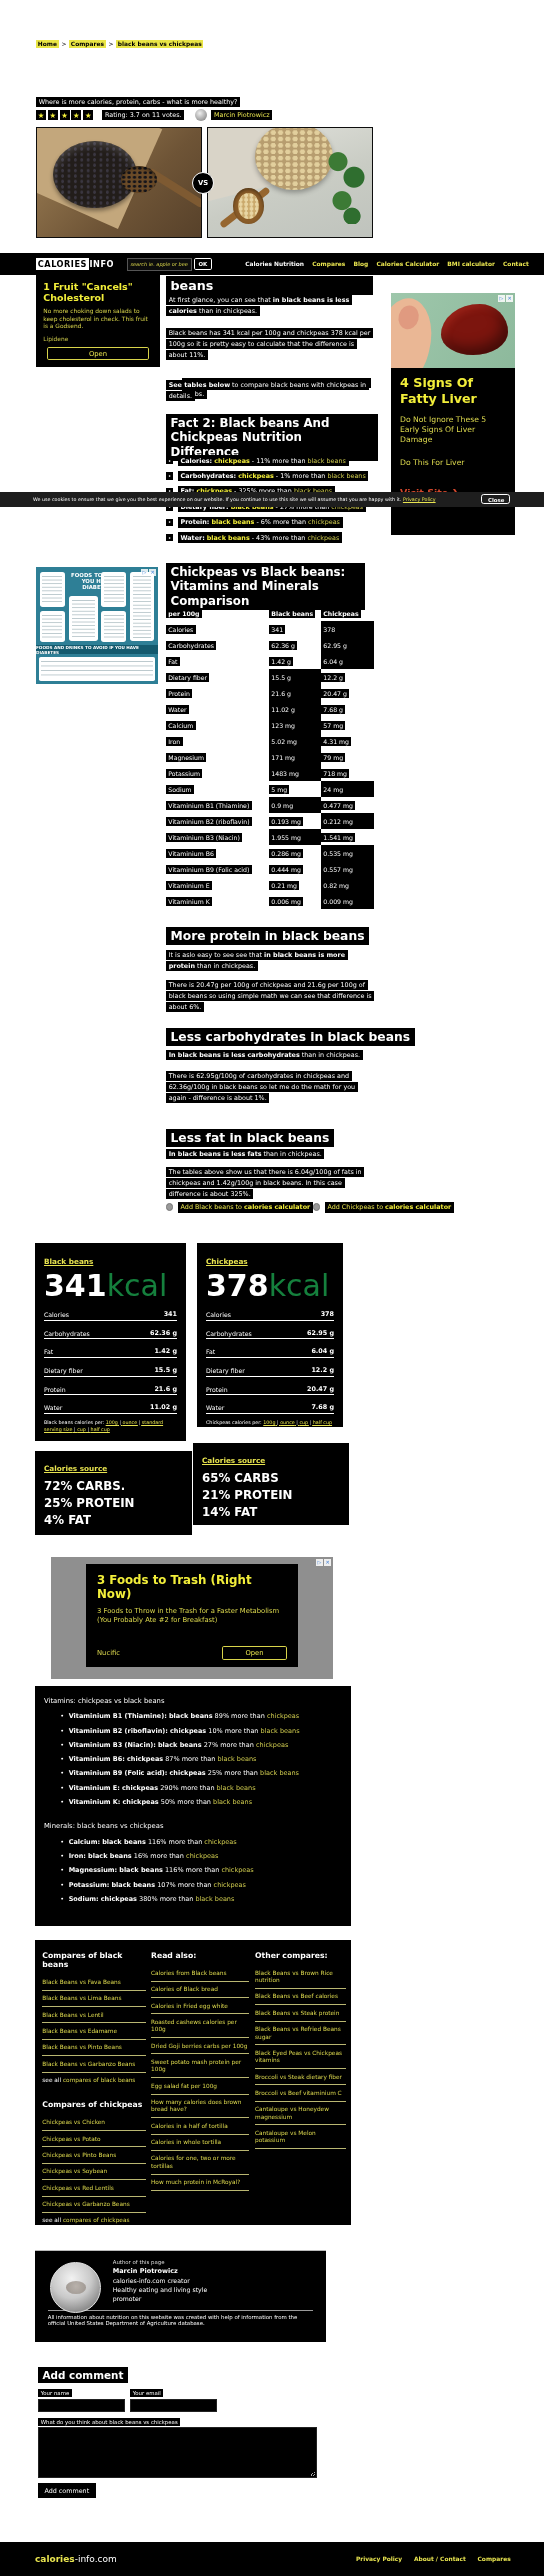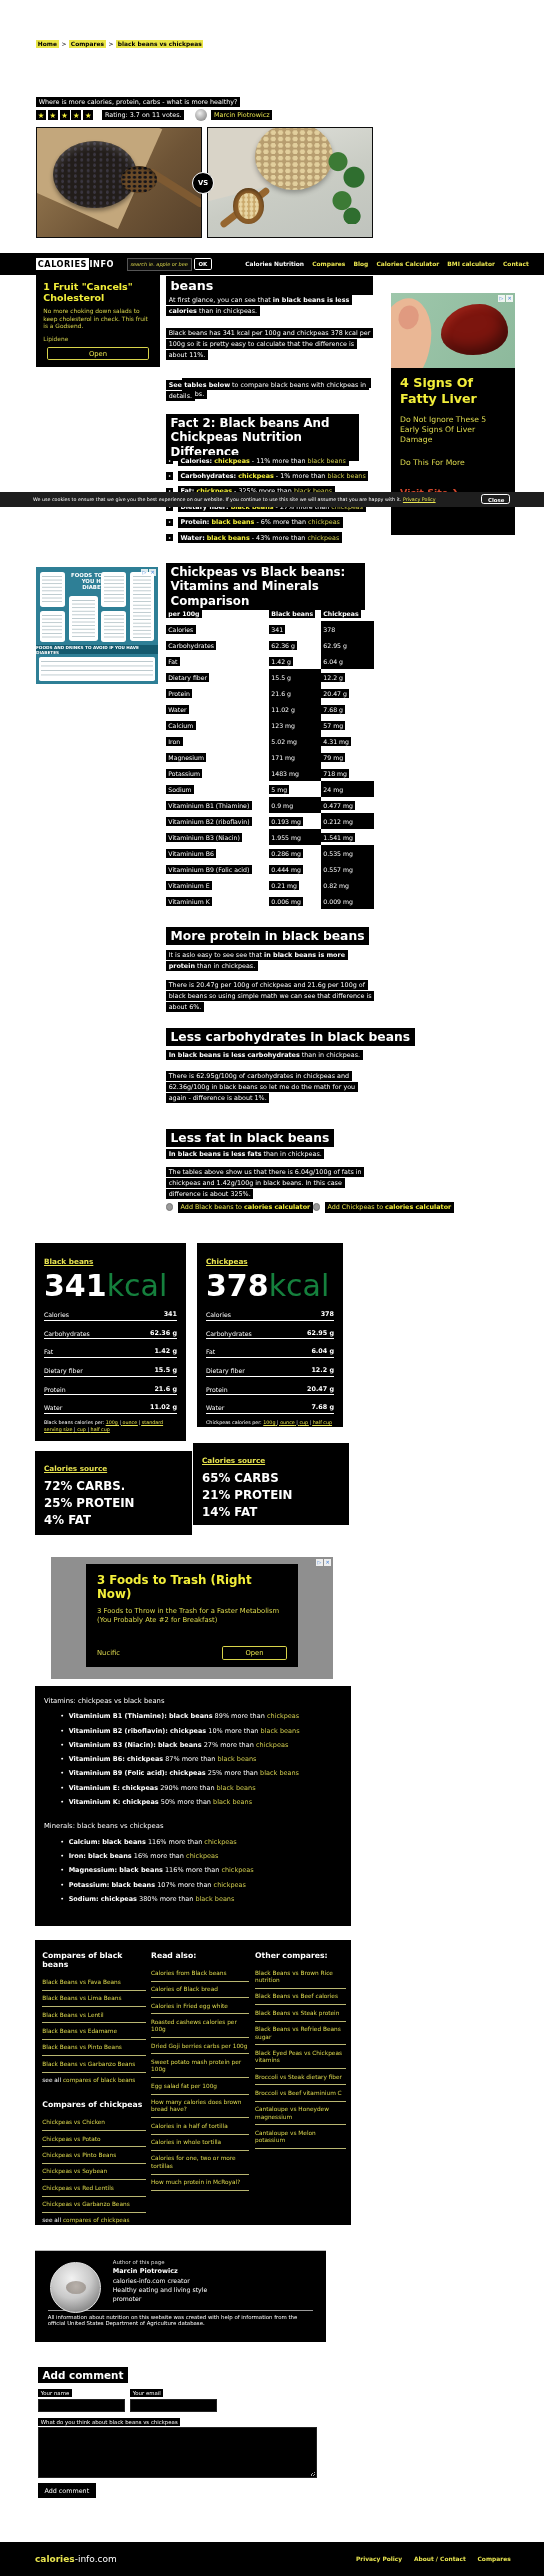--- a/index.html
+++ b/index.html
@@ -284,26 +284,26 @@
         </span>
         <span class="liver-organ"></span>
       <span class="adchoices">
           <span>▷</span>
           <span>✕</span>
         </span>
     </div>
     <div class="ad-liver-pad">
       <div class="ad-liver-title">4 Signs Of Fatty Liver</div>
       <div class="ad-liver-l1">Do Not Ignore These 5 Early Signs Of Liver Damage</div>
-      <div class="ad-liver-l2">Do This For More</div>
+      <div class="ad-liver-l2">Do This For Liver</div>
       <div class="ad-liver-cta">Visit Site ❯</div>
     </div>
   </div>
 
-  <h2 class="hblock" style="left:166px;top:414px;width:193px;font-size:11.8px;line-height:14.5px;padding:1.8px 4.5px;margin:0;box-sizing:border-box">Fact 2: Black beans And Chickpeas Nutrition Difference</h2>
+  <h2 class="hblock" style="left:166px;top:414px;width:212px;font-size:11.8px;line-height:14.5px;padding:1.8px 4.5px;margin:0;box-sizing:border-box">Fact 2: Black beans And Chickpeas Nutrition Difference</h2>
   <div class="fact-list" style="top:453px">
 
       <div class="fbul">
         <span class="sqbul">•</span>
         <span class="chip"><b>Calories:</b> <b class="lnk-strong">chickpeas</b> <span>- 11% more than</span> <span class="lnk">black beans</span></span>
       </div>
 
       <div class="fbul">
         <span class="sqbul">•</span>
         <span class="chip"><b>Carbohydrates:</b> <b class="lnk-strong">chickpeas</b> <span>- 1% more than</span> <span class="lnk">black beans</span></span>

